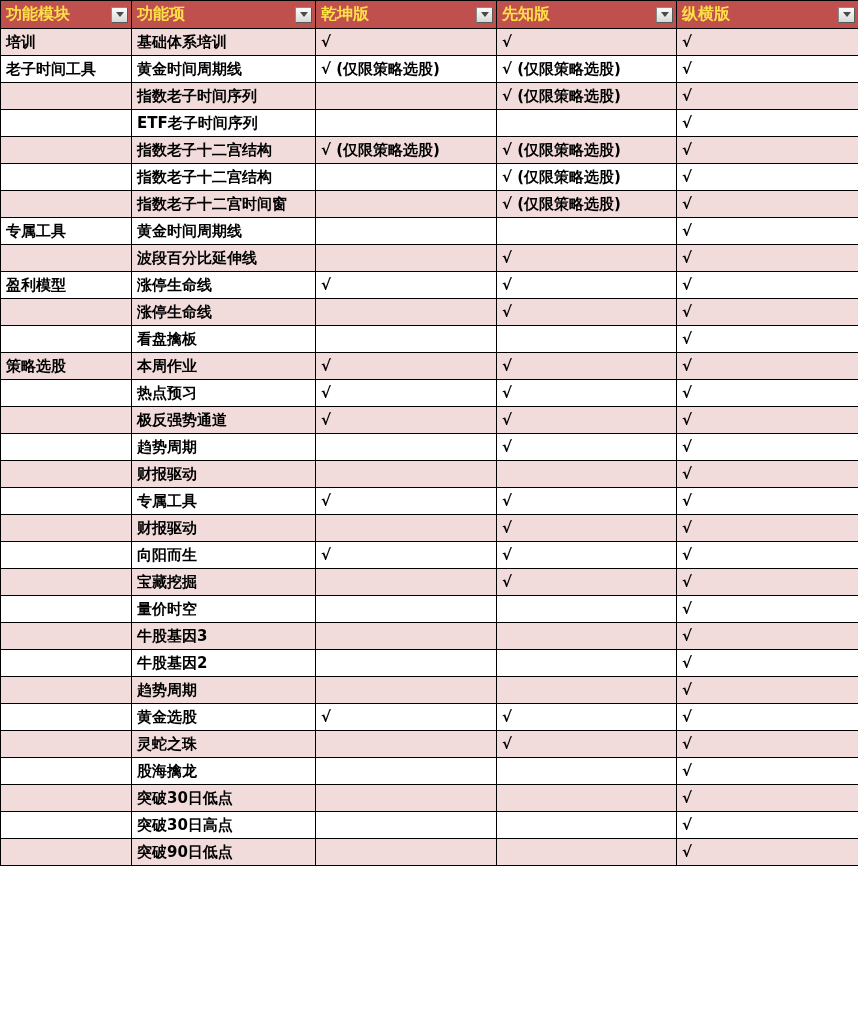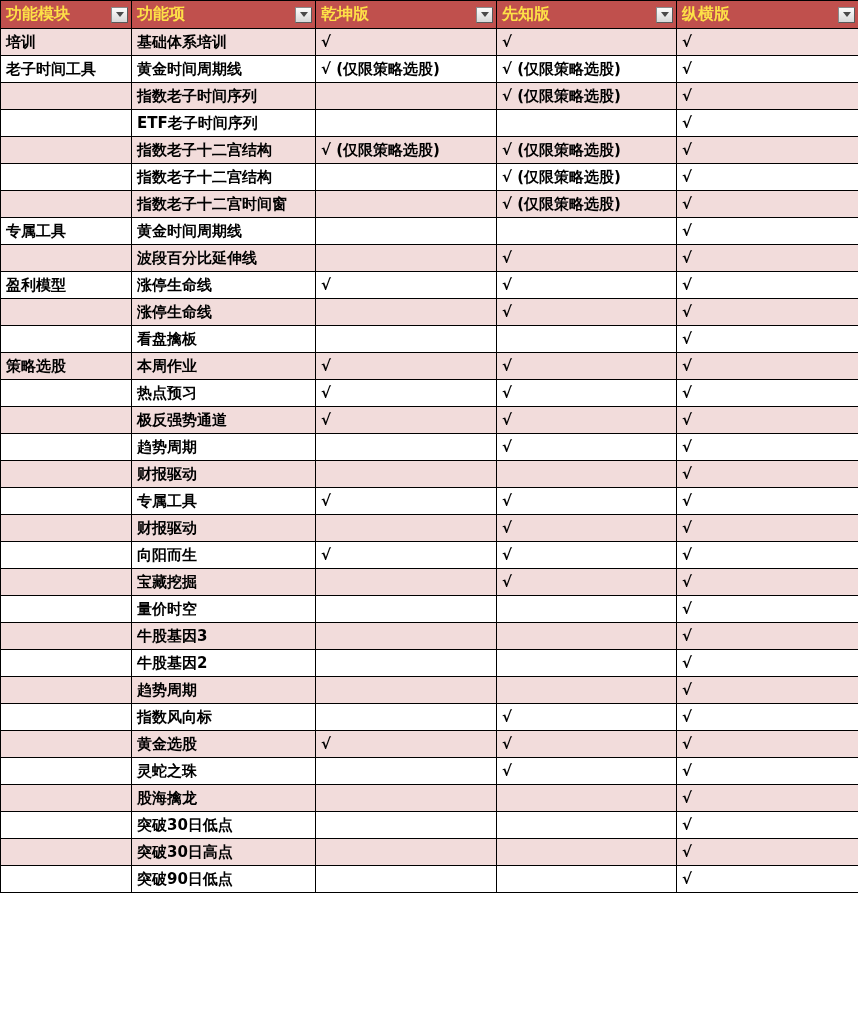--- a/index.html
+++ b/index.html
@@ -291,27 +291,20 @@
       </tr>
       <tr>
         <td></td>
         <td>趋势周期</td>
         <td></td>
         <td></td>
         <td>√</td>
       </tr>
       <tr>
         <td></td>
-        <td>指数风向标</td>
-        <td></td>
-        <td>√</td>
-        <td>√</td>
-      </tr>
-      <tr>
-        <td></td>
         <td>黄金选股</td>
         <td>√</td>
         <td>√</td>
         <td>√</td>
       </tr>
       <tr>
         <td></td>
         <td>灵蛇之珠</td>
         <td></td>
         <td>√</td>

